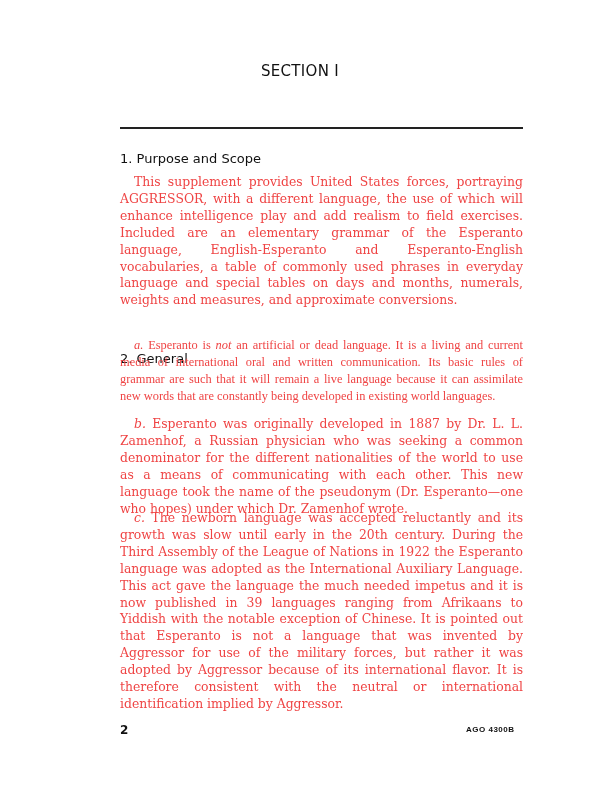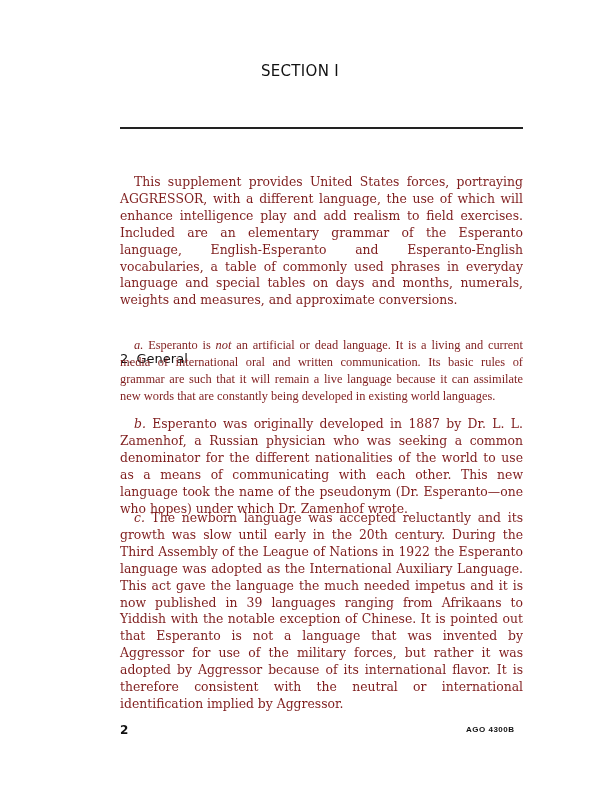--- a/index.html
+++ b/index.html
@@ -21,21 +21,21 @@
   }
   .heading {
     position: absolute; left: 120px;
     font-family: "DejaVu Sans", sans-serif; font-size: 13px; color: #111;
   }
   .h1 { top: 151px; }
   .h2 { top: 314px; margin-top: 37px; }
   .para {
     position: absolute; left: 120px; width: 403px;
     font-family: "DejaVu Serif", serif; font-size: 12.4px; line-height: 16.9px;
-    text-align: justify; color: #7f1d1d; margin: 0;
+    text-align: justify; color: #ef4444; margin: 0;
     text-indent: 14px;
   }
   .p1 { top: 174px; }
   .pa { top: 337px; font-family: Liberation Serif, serif; }
   .pb { top: 416px; }
   .pc { top: 510px; }
   .para i { font-style: italic; }
   .footer-left {
     position: absolute; left: 120px; top: 723px;
     font-family: "DejaVu Sans", sans-serif; font-size: 12px; font-weight: bold; color: #111;
@@ -46,20 +46,21 @@
     letter-spacing: 0.5px;
   }
 </style>
 </head>
 <body>
 
 <div class="page">
   <div class="sec-title t1">SECTION I</div>
   <div class="rule"></div>
 
+  <div class="heading h1">1. Purpose and Scope</div>
   <p class="para p1">This supplement provides United States forces, portraying AGGRESSOR, with a different language, the use of which will enhance intelligence play and add realism to field exercises. Included are an elementary grammar of the Esperanto language, English-Esperanto and Esperanto-English vocabularies, a table of commonly used phrases in everyday language and special tables on days and months, numerals, weights and measures, and approximate conversions.</p>
 
   <div class="heading h2">2. General</div>
 
   <p class="para pa"><i>a.</i><span> Esperanto is </span><i>not</i><span> an artificial or dead language. It is a living and current media of international oral and written communication. Its basic rules of grammar are such that it will remain a live language because it can assimilate new words that are constantly being developed in existing world languages.</span></p>
 
   <p class="para pb"><i>b.</i><span> Esperanto was originally developed in 1887 by Dr. L. L. Zamenhof, a Russian physician who was seeking a common denominator for the different nationalities of the world to use as a means of communicating with each other. This new language took the name of the pseudonym (Dr. Esperanto—one who hopes) under which Dr. Zamenhof wrote.</span></p>
 
   <p class="para pc"><i>c.</i><span> The newborn language was accepted reluctantly and its growth was slow until early in the 20th century. During the Third Assembly of the League of Nations in 1922 the Esperanto language was adopted as the International Auxiliary Language. This act gave the language the much needed impetus and it is now published in 39 languages ranging from Afrikaans to Yiddish with the notable exception of Chinese. It is pointed out that Esperanto is not a language that was invented by Aggressor for use of the military forces, but rather it was adopted by Aggressor because of its international flavor. It is therefore consistent with the neutral or international identification implied by Aggressor.</span></p>
 

